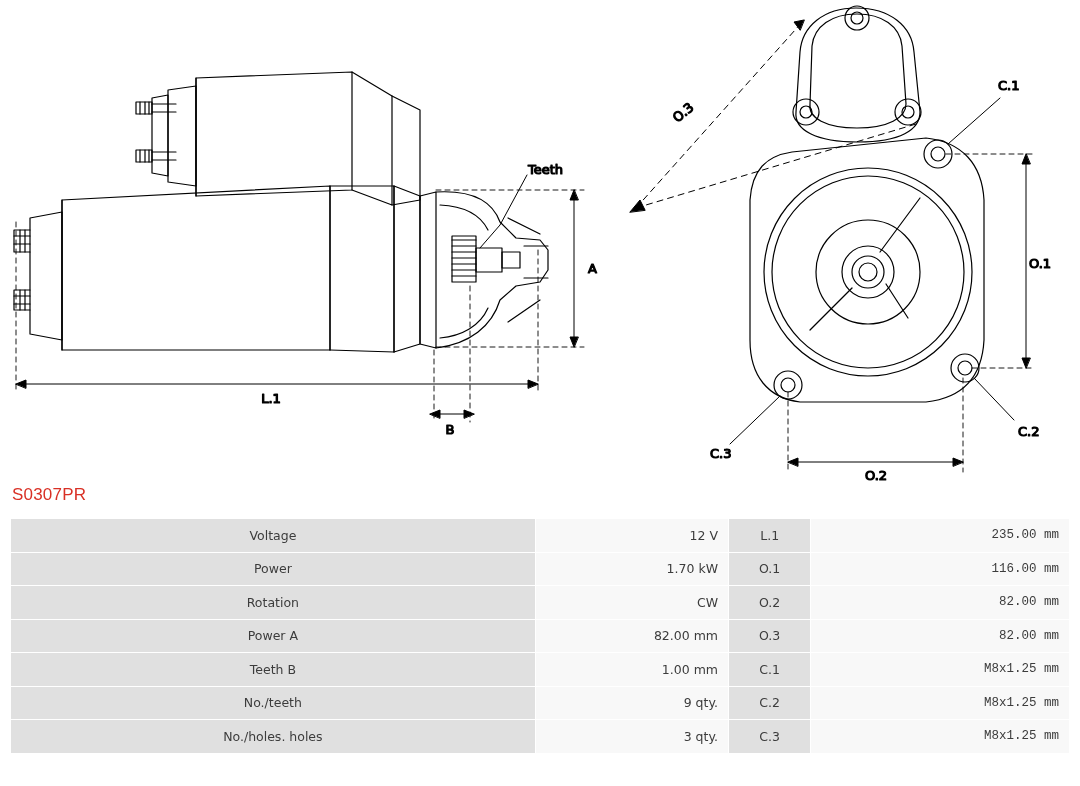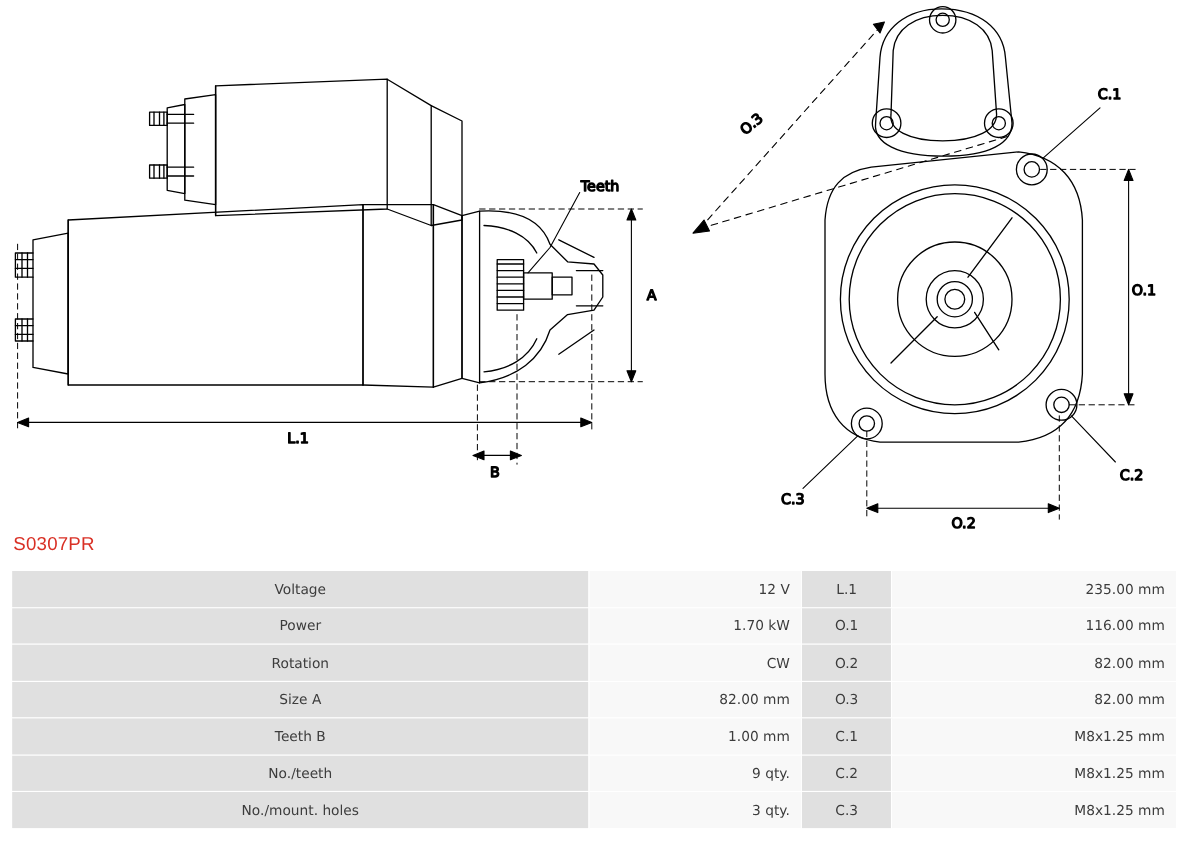--- a/index.html
+++ b/index.html
@@ -67,20 +67,21 @@
     background: #e0e0e0;
     text-align: center;
     color: #3c3c3c;
     width: 65px;
   }
   .c-value2 {
     background: #f8f8f8;
     text-align: right;
     color: #3c3c3c;
     width: 255px;
+    font-family: Liberation Mono, monospace;
   }
   .c-empty-l { background: #e0e0e0; }
   .c-empty-v { background: #ffffff; }
   svg text {
     font-family: "DejaVu Sans", sans-serif;
     font-size: 13px;
     fill: #000000;
   }
 </style>
 </head>
@@ -278,39 +279,39 @@
         <td class="c-label2">O.1</td>
         <td class="c-value2">116.00 mm</td>
       </tr>
       <tr>
         <td class="c-label">Rotation</td>
         <td class="c-value">CW</td>
         <td class="c-label2">O.2</td>
         <td class="c-value2">82.00 mm</td>
       </tr>
       <tr>
-        <td class="c-label">Size A</td>
+        <td class="c-label">Power A</td>
         <td class="c-value">82.00 mm</td>
         <td class="c-label2">O.3</td>
         <td class="c-value2">82.00 mm</td>
       </tr>
       <tr>
         <td class="c-label">Teeth B</td>
         <td class="c-value">1.00 mm</td>
         <td class="c-label2">C.1</td>
         <td class="c-value2">M8x1.25 mm</td>
       </tr>
       <tr>
         <td class="c-label">No./teeth</td>
         <td class="c-value">9 qty.</td>
         <td class="c-label2">C.2</td>
         <td class="c-value2">M8x1.25 mm</td>
       </tr>
       <tr>
-        <td class="c-label">No./mount. holes</td>
+        <td class="c-label">No./holes. holes</td>
         <td class="c-value">3 qty.</td>
         <td class="c-label2">C.3</td>
         <td class="c-value2">M8x1.25 mm</td>
       </tr>
     </tbody>
   </table>
 
 </div>
 
 </body></html>

